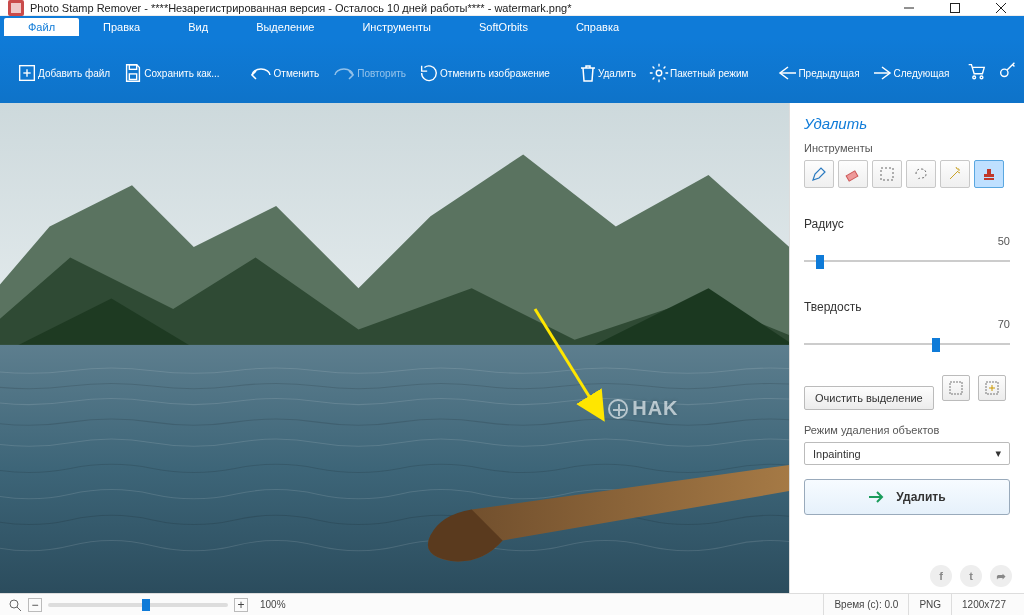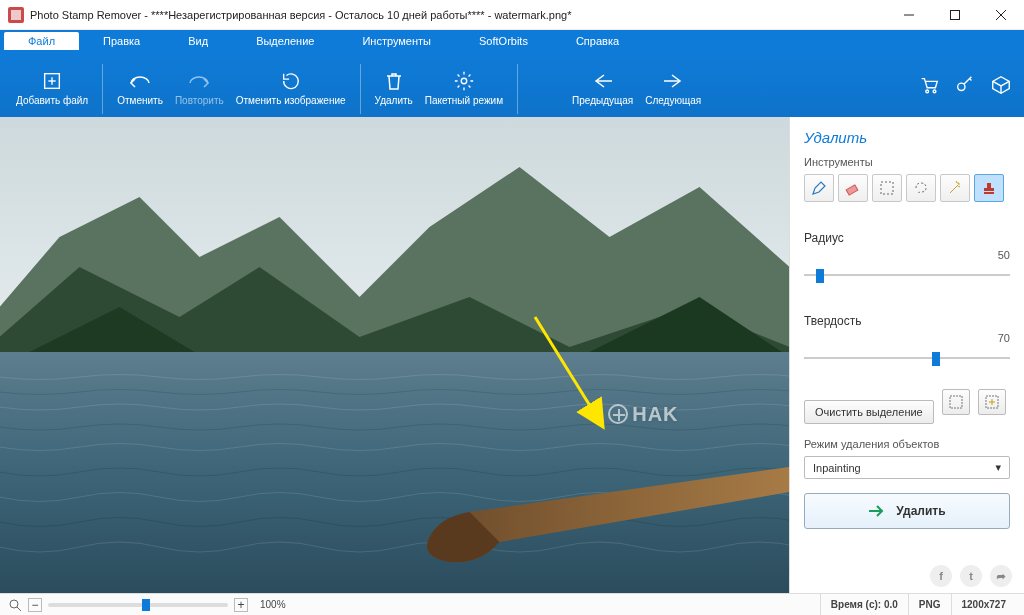--- a/index.html
+++ b/index.html
@@ -1,34 +1,34 @@
 <!DOCTYPE html>
 <html><head>
   <meta charset="utf-8">
   <style>
     * { margin:0; padding:0; box-sizing:border-box; font-family:"Segoe UI", Tahoma, sans-serif; }
     body { width:1024px; height:615px; overflow:hidden; background:#fff; display:flex; flex-direction:column; }
 
     
-    .titlebar { height:30px; display:flex; align-items:center; padding:0 0 0 8px; background:#fff; border-bottom:1px solid #eee; }
+    .titlebar { height:16px; display:flex; align-items:center; padding:0 0 0 8px; background:#fff; border-bottom:1px solid #eee; }
     .titlebar .app-icon { width:16px; height:16px; margin-right:6px; }
     .titlebar-text { font-size:11px; color:#222; flex:1; white-space:nowrap; overflow:hidden; }
     .win-btns { display:flex; }
     .win-btn { width:46px; height:30px; display:flex; align-items:center; justify-content:center; color:#222; }
     .win-btn svg { width:10px; height:10px; }
 
     
     .menubar { height:22px; display:flex; align-items:center; background:#0f7bd8; font-size:11px; color:#fff; padding-left:4px; }
     .menu-item { padding:3px 24px; }
     .menu-item.active { background:#fff; color:#0f7bd8; border-radius:2px 2px 0 0; }
 
     
     .toolbar { height:65px; background:linear-gradient(#0f7bd8,#0e73c9); display:flex; align-items:center; padding:0 10px; }
     .tb-group { display:flex; align-items:flex-start; height:100%; }
-    .tb-btn { display:flex; flex-direction:column; align-items:center; justify-content:center; color:#fff; font-size:10px; padding:6px 6px 0 6px; height:100%; text-align:center; white-space:nowrap; }
+    .tb-btn { display:flex; flex-direction:row; align-items:center; justify-content:center; color:#fff; font-size:10px; padding:6px 6px 0 6px; height:100%; text-align:center; white-space:nowrap; }
     .tb-btn.dim { opacity:.55; }
     .tb-btn .ico { height:24px; display:flex; align-items:center; justify-content:center; margin-bottom:2px; }
     .tb-sep { width:1px; background:rgba(255,255,255,.35); height:50px; margin:8px 8px 0 8px; }
     .tb-spacer { flex:1; }
     .tb-right-ico { width:26px; height:26px; display:flex; align-items:center; justify-content:center; margin-left:10px; color:#fff; }
 
     
     .main { flex:1; display:flex; overflow:hidden; }
     .canvas-wrap { flex:1; position:relative; background:#8b5cf6; display:flex; align-items:center; justify-content:flex-start; overflow:hidden; }
     .canvas-img { width:100%; height:100%; }
@@ -60,21 +60,21 @@
 
     .socials { position:fixed; right:12px; bottom:28px; display:flex; gap:8px; }
     .soc { width:22px; height:22px; border-radius:50%; background:#eee; display:flex; align-items:center; justify-content:center; color:#888; font-size:11px; font-weight:700; }
 
     
     .status { height:22px; border-top:1px solid #ddd; display:flex; align-items:center; font-size:10px; color:#444; padding:0 8px; background:#fbfbfb; }
     .zoom { display:flex; align-items:center; gap:6px; }
     .zoom-slider { width:180px; height:4px; background:#ddd; position:relative; border-radius:2px; }
     .zoom-slider .zt { position:absolute; top:-4px; width:8px; height:12px; background:#0f7bd8; }
     .status-spacer { flex:1; }
-    .status-cell { padding:0 10px; border-left:1px solid #ddd; height:100%; display:flex; align-items:center;font-weight:bold; }
+    .status-cell { padding:0 10px; border-left:1px solid #ddd; height:100%; display:flex; align-items:center; }
 
     svg { display:block; }
   </style>
 </head>
 <body>
 
 <div class="titlebar">
   <span class="app-icon">
     <svg viewBox="0 0 16 16">
         <rect width="16" height="16" rx="2" fill="#c94b4b"></rect>
@@ -116,20 +116,30 @@
   <div class="tb-group">
     <div class="tb-btn">
       <span class="ico">
           <svg width="22" height="22" viewBox="0 0 24 24" fill="none" stroke="#fff" stroke-width="1.5">
             <rect x="4" y="4" width="16" height="16"></rect>
             <line x1="12" y1="8" x2="12" y2="16"></line>
             <line x1="8" y1="12" x2="16" y2="12"></line>
           </svg>
         </span>
       <span style="line-height:1.1">Добавить файл</span>
+    </div>
+    <div class="tb-btn">
+      <span class="ico">
+          <svg width="22" height="22" viewBox="0 0 24 24" fill="none" stroke="#fff" stroke-width="1.5">
+            <path d="M5 3h11l3 3v15H5z"></path>
+            <rect x="8" y="3" width="8" height="5"></rect>
+            <rect x="8" y="13" width="8" height="6"></rect>
+          </svg>
+        </span>
+      <span style="line-height:1.1">Сохранить как...</span>
     </div>
   </div>
   <div class="tb-sep"></div>
   <div class="tb-group">
     <div class="tb-btn">
       <span class="ico">
           <svg width="26" height="20" viewBox="0 0 26 20" fill="none" stroke="#fff" stroke-width="1.5">
             <path d="M4 12a9 6 0 0 1 18 0"></path>
             <polyline points="8,8 4,12 8,16"></polyline>
           </svg>

